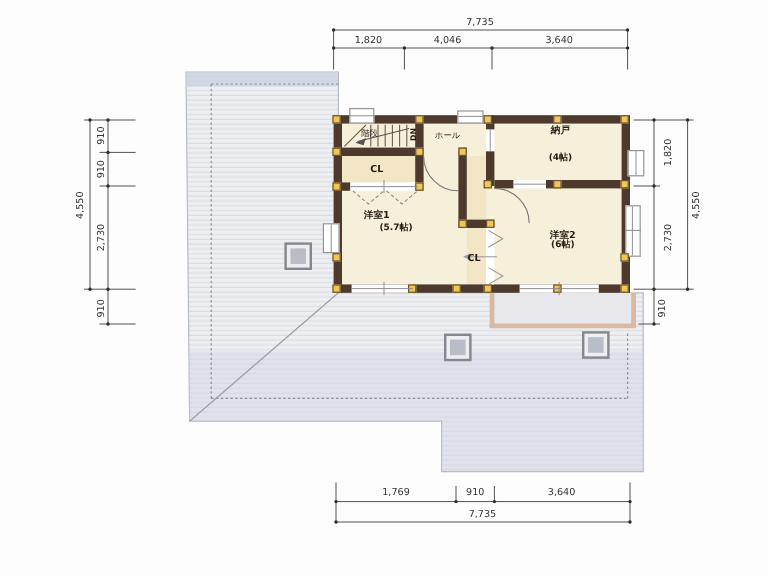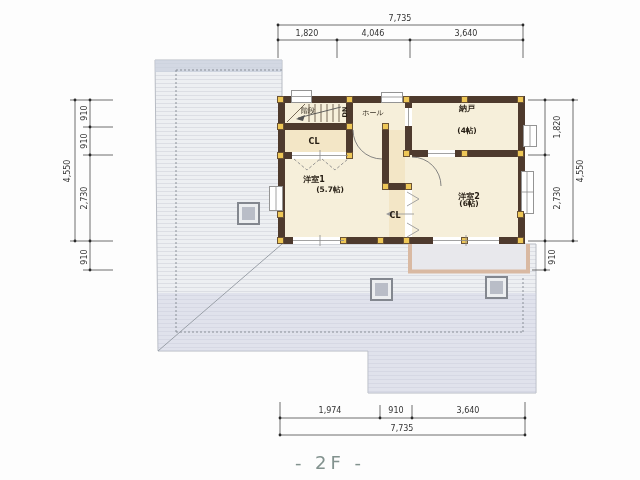--- a/index.html
+++ b/index.html
@@ -252,31 +252,30 @@
   <span class="lbl room-sub" style="left:330px;top:190px;">(5.7帖)</span>
   <span class="lbl room-lbl" style="left:395px;top:215px;">CL</span>
   <span class="lbl room-lbl" style="left:469px;top:196px;">洋室2</span>
   <span class="lbl room-sub" style="left:469px;top:204px;">(6帖)</span>
 
   <span class="lbl" style="left:400px;top:18px;">7,735</span>
   <span class="lbl" style="left:307px;top:33px;">1,820</span>
   <span class="lbl" style="left:373px;top:33px;">4,046</span>
   <span class="lbl" style="left:466px;top:33px;">3,640</span>
 
-  <span class="lbl" style="left:330px;top:410px;">1,974</span>
+  <span class="lbl" style="left:330px;top:410px;">1,769</span>
   <span class="lbl" style="left:396px;top:410px;">910</span>
   <span class="lbl" style="left:468px;top:410px;">3,640</span>
   <span class="lbl" style="left:402px;top:428px;">7,735</span>
 
   <span class="lbl rot" style="left:67px;top:171px;">4,550</span>
   <span class="lbl rot" style="left:84px;top:113px;">910</span>
   <span class="lbl rot" style="left:84px;top:141px;">910</span>
   <span class="lbl rot" style="left:84px;top:198px;">2,730</span>
   <span class="lbl rot" style="left:84px;top:257px;">910</span>
 
   <span class="lbl rot" style="left:557px;top:127px;">1,820</span>
   <span class="lbl rot" style="left:557px;top:198px;">2,730</span>
   <span class="lbl rot" style="left:580px;top:171px;">4,550</span>
   <span class="lbl rot" style="left:552px;top:257px;">910</span>
 
-  <span class="lbl" id="floor-name" style="left:330px;top:462px;">- 2F -</span>
 
 </div>
 
 </body></html>

